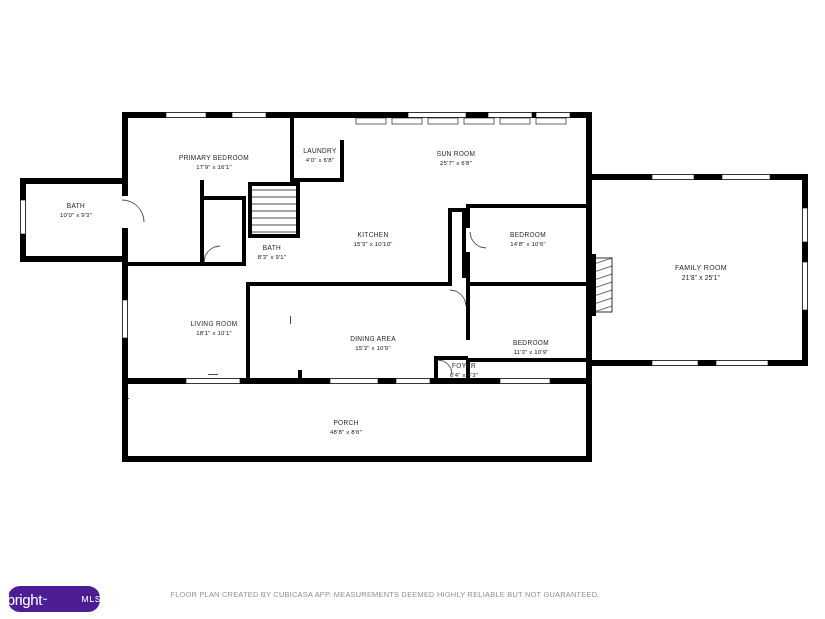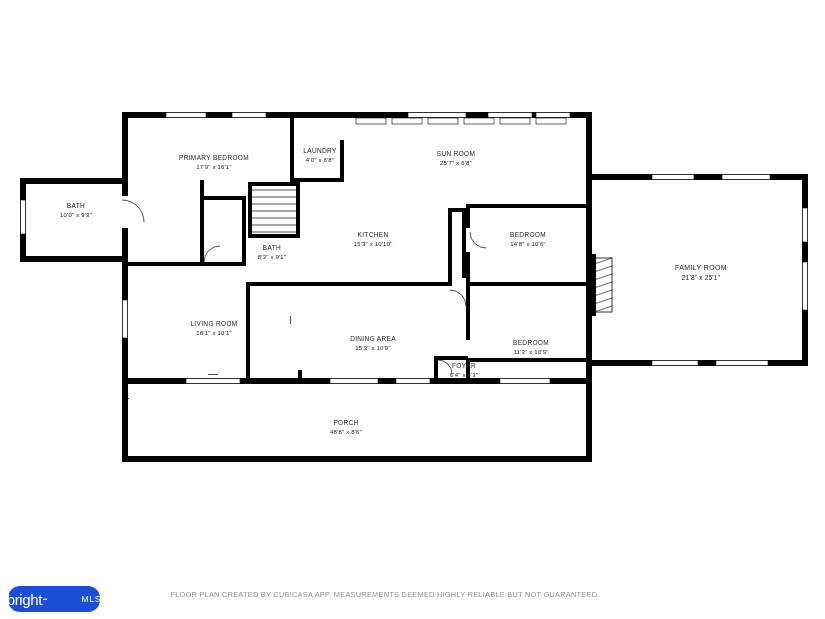--- a/index.html
+++ b/index.html
@@ -59,21 +59,21 @@
     font-size: 7.4px;
     color: #8f8f8f;
     letter-spacing: 0.25px;
   }
   #brand-badge {
     position: absolute;
     left: 8px;
     top: 586px;
     width: 92px;
     height: 26px;
-    background: #1d4ed8;
+    background: #4c1d95;
     display: flex;
     align-items: center;
     justify-content: center;
     border-radius: 12px;
   }
   #brand-badge .b1 {
     font-size: 15px;
     color: #ffffff;
     letter-spacing: -0.4px;
   }

